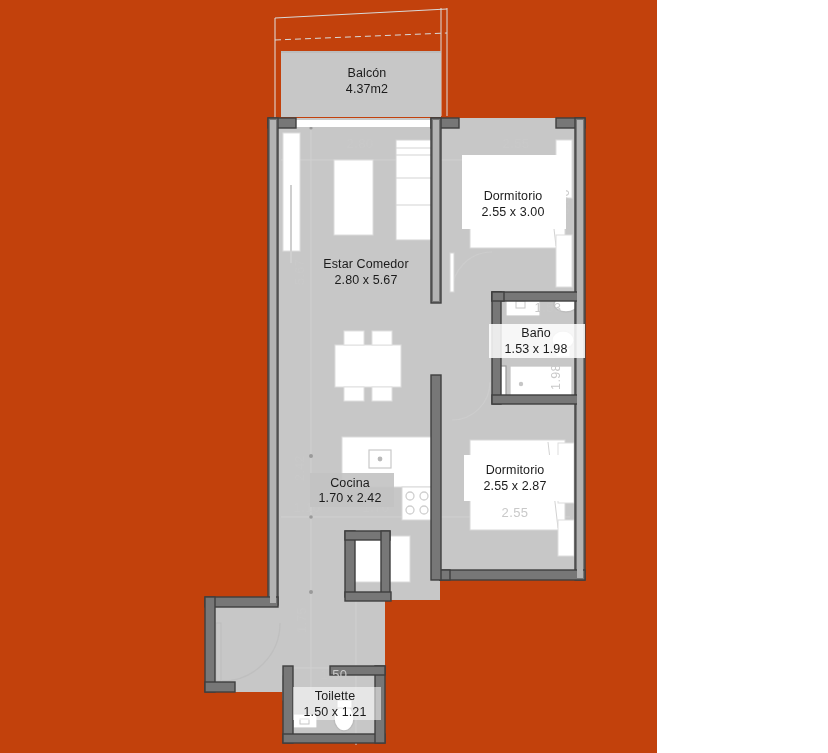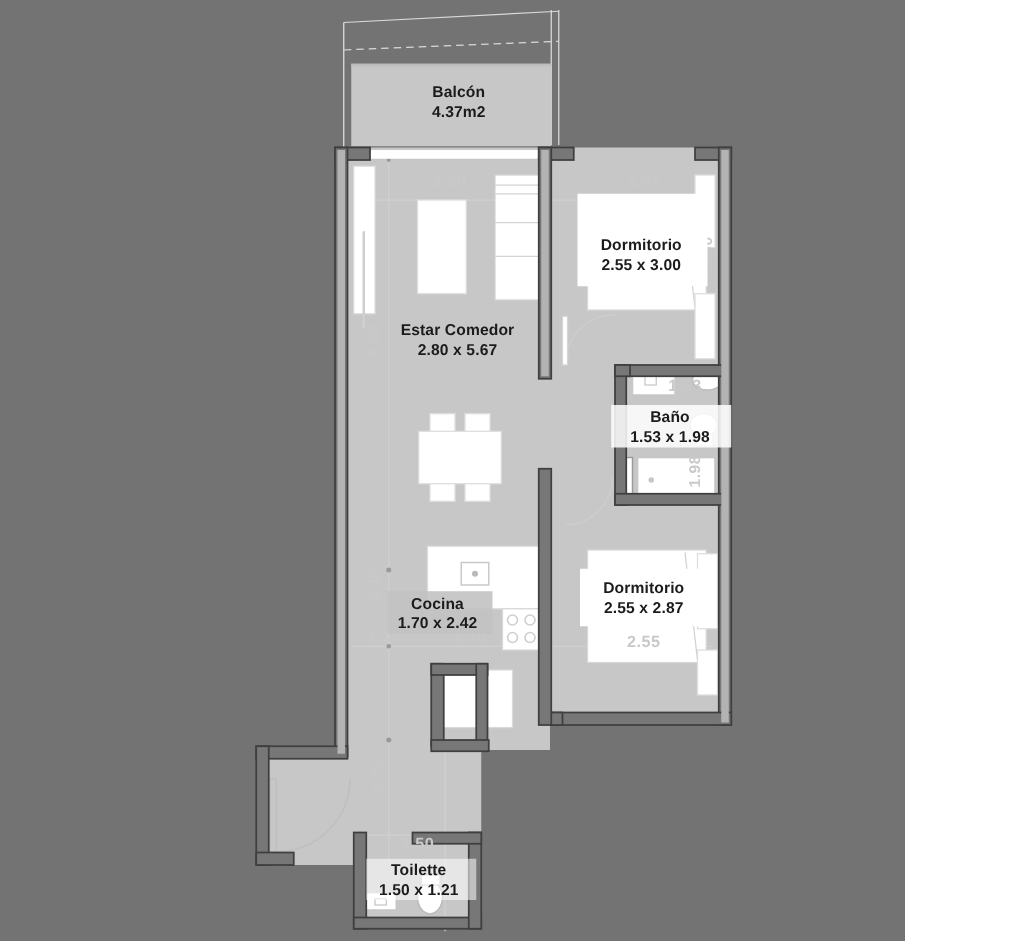--- a/index.html
+++ b/index.html
@@ -1,20 +1,20 @@
 <!DOCTYPE html>
 <html><head>
 <meta charset="utf-8">
 <style>
   html,body{margin:0;padding:0;background:#ffffff;}
   body{
     width:828px;height:753px;overflow:hidden;
     font-family:"Liberation Sans","DejaVu Sans",sans-serif;
   }
-  #plan-root{position:relative;width:724px;height:753px;background:#737373;font-weight:bold;}
+  #plan-root{position:relative;width:657px;height:753px;background:#c2410c;}
   svg#floorplan{display:block;width:828px;height:753px;}
 
   .room-label{
     font-family:"Liberation Sans","DejaVu Sans",sans-serif;
     font-size:12.5px; fill:#1b1b1b; text-anchor:middle;
     dominant-baseline:middle; letter-spacing:.1px;
   }
   .dim-faint{
     font-family:"Liberation Sans","DejaVu Sans",sans-serif;
     font-size:13px; fill:#c9c9c9; text-anchor:middle;

